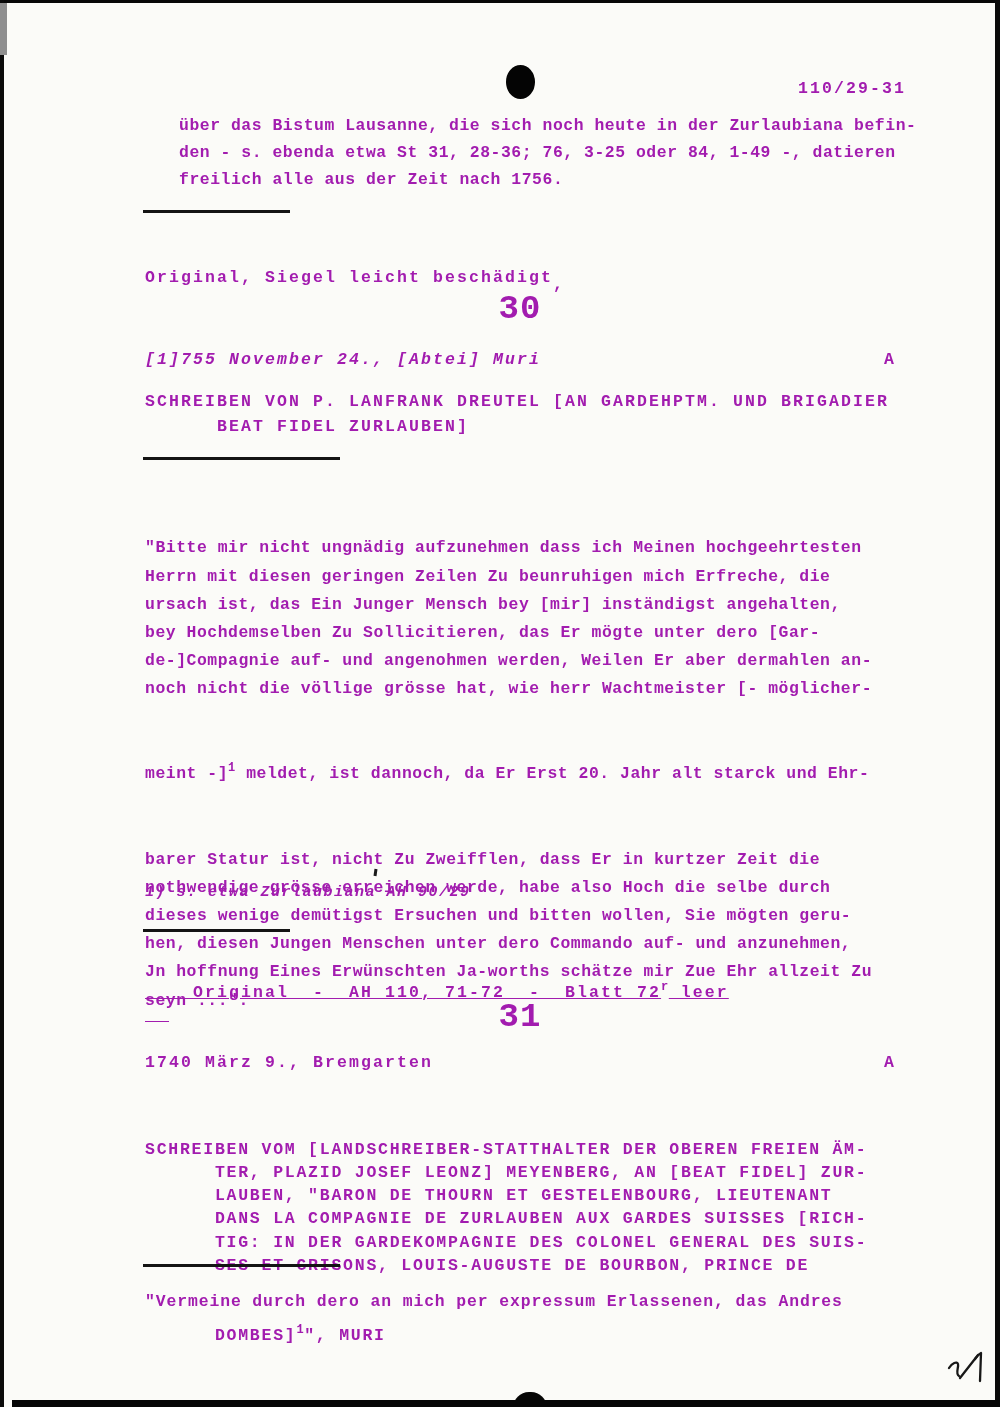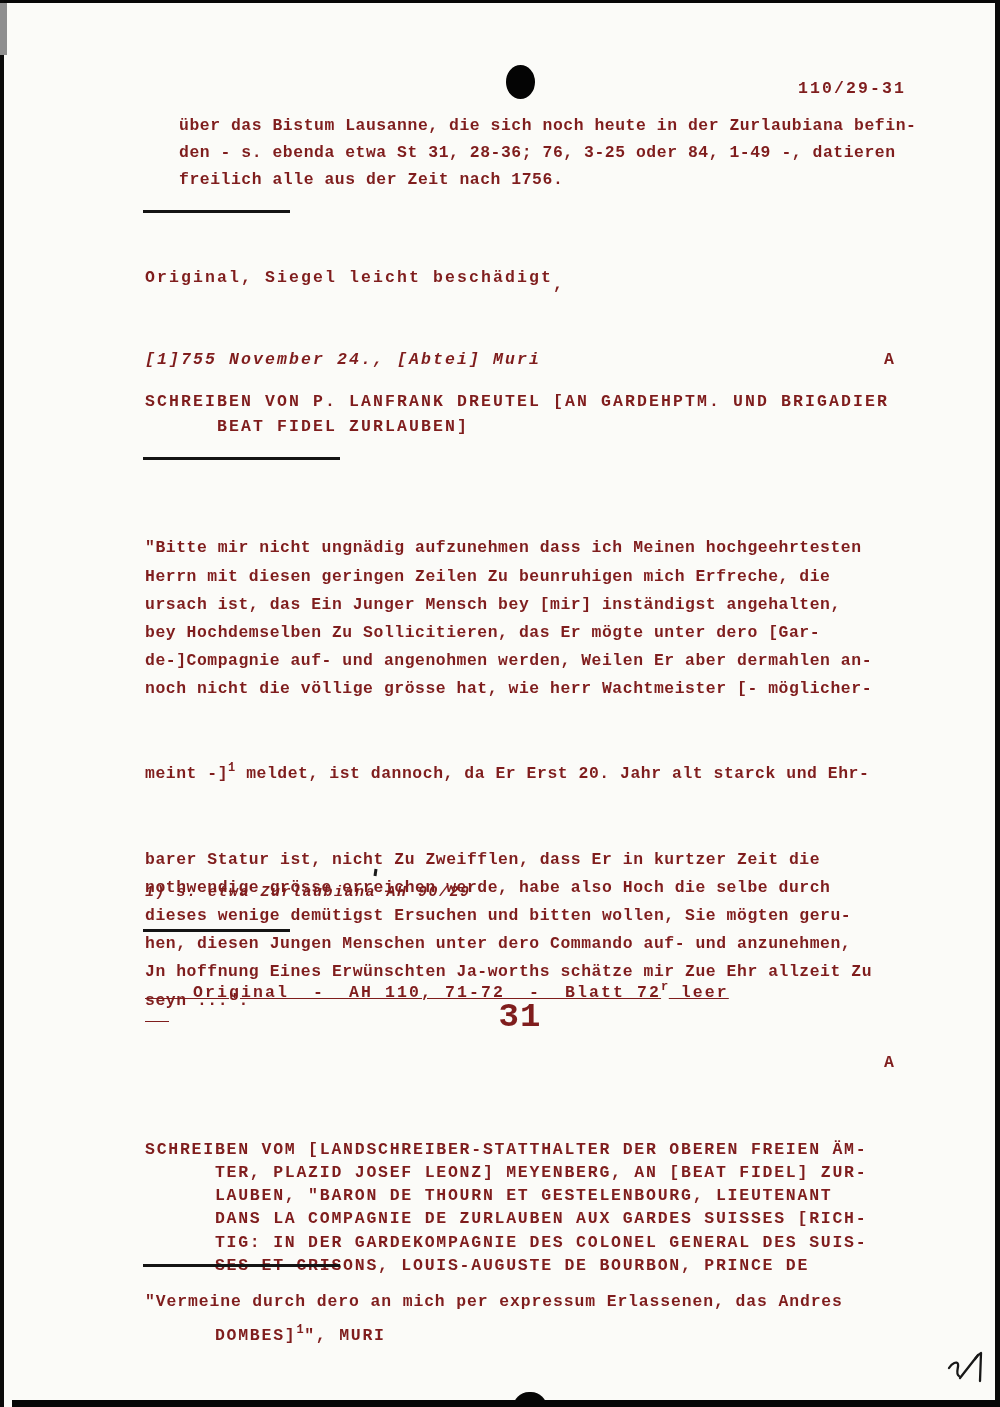--- a/index.html
+++ b/index.html
@@ -1,21 +1,21 @@
 <!DOCTYPE html>
 <html><head>
 <meta charset="utf-8">
 <style>
   * { box-sizing: border-box; }
   html, body { margin:0; padding:0; background:#d9d9d9; }
   #page {
     position: relative; width: 1000px; height: 1407px;
     background: #fbfbf8; overflow: hidden;
     font-family: "Liberation Mono", "DejaVu Sans Mono", monospace;
-    color: #7f1d1d; font-weight: 700;
+    color: #a21caf; font-weight: 700;
   }
   .abs { position: absolute; }
   .caps  { font-size: 16.5px; letter-spacing: 2.1px; white-space: pre; line-height: 25px; }
   .caps31{ font-size: 16.5px; letter-spacing: 1.75px; white-space: pre; line-height: 23.3px; }
   .ital  { font-size: 16.4px; letter-spacing: 0.55px; white-space: pre; }
   .src   { font-size: 16.5px; letter-spacing: 2.1px; white-space: pre; line-height: 22px; }
   .entry-num { width: 750px; left: 145px; text-align: center; font-size: 34px; line-height: 36px; letter-spacing: 1px; }
   .sup { display: inline-block; font-size: 12px; transform: translateY(-7px); letter-spacing: 0.5px; }
   .low { display: inline-block; transform: translateY(7px); }
   .xbold { text-shadow: 0.8px 0 currentColor; }
@@ -47,20 +47,21 @@
   <div class="abs ital" style="left:179px; top:112px; line-height:27.2px;">über das Bistum Lausanne, die sich noch heute in der Zurlaubiana befin-
 den - s. ebenda etwa St 31, 28-36; 76, 3-25 oder 84, 1-49 -, datieren
 freilich alle aus der Zeit nach 1756.</div>
 
   <div class="rule" style="left:143px; top:210px; width:147px;"></div>
 
   <div class="abs src" style="left:145px; top:223px;">
     <div><span>Original, Siegel leicht beschädigt</span><span class="low">,</span></div>
   </div>
 
+  <div class="abs entry-num" style="top:291px;">30</div>
 
   <div class="abs caps" style="left:145px; top:347px;font-style:italic;">[1]755 November 24., [Abtei] Muri</div>
   <div class="abs caps" style="left:884px; top:347px;">A</div>
 
   <div class="abs caps" style="left:145px; top:389px;">SCHREIBEN VON P. LANFRANK DREUTEL [AN GARDEHPTM. UND BRIGADIER
       BEAT FIDEL ZURLAUBEN]</div>
 
   <div class="rule" style="left:143px; top:457px; width:197px;"></div>
 
   <div class="abs ital" style="left:145px; top:478px; line-height:28.2px;">
@@ -84,20 +85,21 @@
   <div class="abs footnote" style="left:145px; top:884px;">1) s. etwa Zurlaubiana AH 90/29</div>
 
   <div class="rule" style="left:143px; top:929px; width:147px;"></div>
 
   <div class="abs src" style="left:145px; top:960px;text-decoration:underline;">
     <span>Original  -  AH 110, 71-72  -  Blatt 72</span><span class="sup">r</span><span> leer</span>
   </div>
 
   <div class="abs entry-num" style="top:999px;">31</div>
 
+  <div class="abs caps" style="left:145px; top:1050px;">1740 März 9., Bremgarten</div>
   <div class="abs caps" style="left:884px; top:1050px;">A</div>
 
   <div class="abs caps31" style="left:145px; top:1091px;">
     <div>SCHREIBEN VOM [LANDSCHREIBER-STATTHALTER DER OBEREN FREIEN ÄM-
       TER, PLAZID JOSEF LEONZ] MEYENBERG, AN [BEAT FIDEL] ZUR-
       LAUBEN, "BARON DE THOURN ET GESTELENBOURG, LIEUTENANT
       DANS LA COMPAGNIE DE ZURLAUBEN AUX GARDES SUISSES [RICH-
       TIG: IN DER GARDEKOMPAGNIE DES COLONEL GENERAL DES SUIS-
       SES ET GRISONS, LOUIS-AUGUSTE DE BOURBON, PRINCE DE</div>
     <div><span>      DOMBES]</span><span class="sup">1</span><span>", MURI</span></div>

